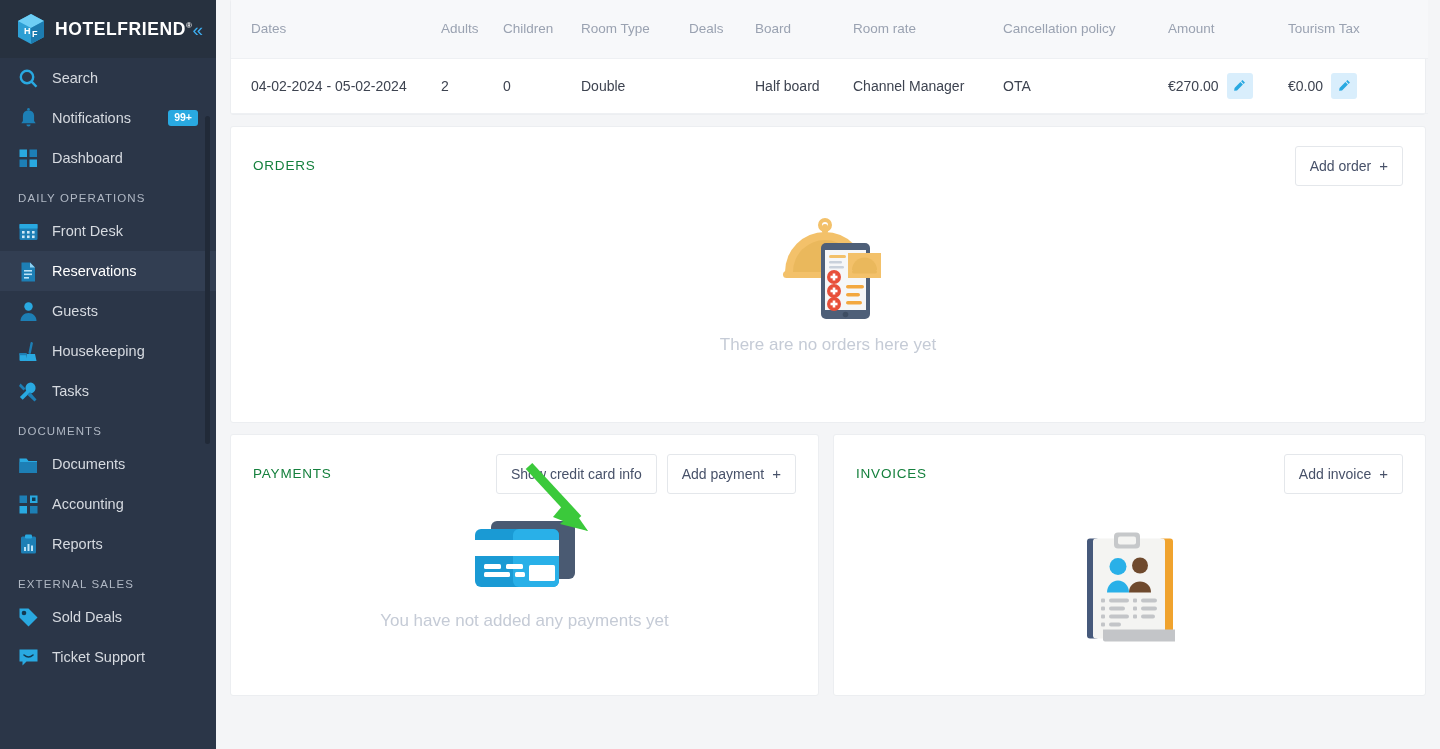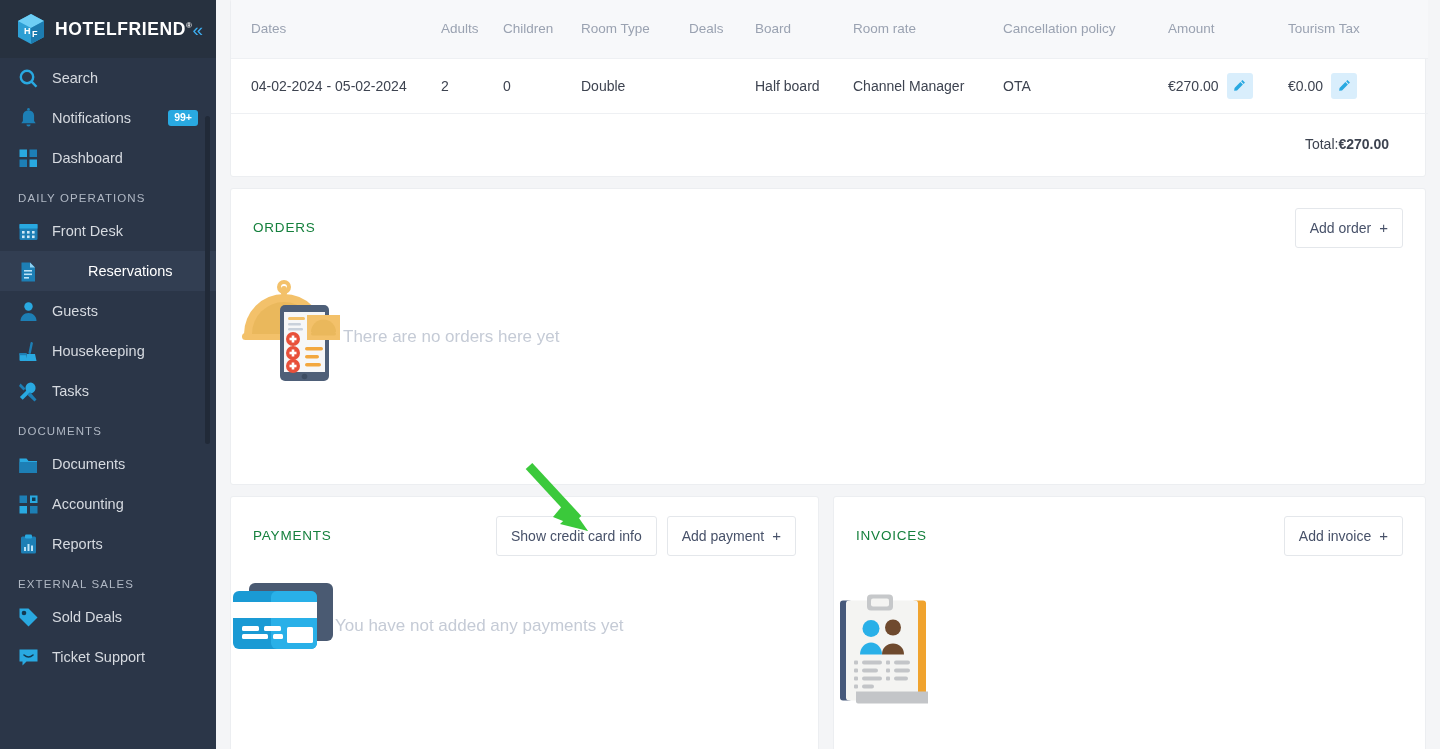--- a/index.html
+++ b/index.html
@@ -32,21 +32,21 @@
     margin-left: auto; color: #3eaef0; font-size: 19px;
     line-height: 1; cursor: pointer; padding-right: 2px;
   }
 
   .sb-scroll { height: 691px; position: relative; }
 
   .sb-item {
     display: flex; align-items: center; height: 40px;
     padding-left: 18px; cursor: pointer; position: relative;
   }
-  .sb-item.active { background: #323e52; gap: 36px; }
+  .sb-item.active { background: #323e52; }
   .sb-ico {
     width: 21px; height: 21px; flex: 0 0 21px;
     display: flex; align-items: center; justify-content: center;
     margin-right: 13px;
   }
   .sb-label {
     color: #d6dae0; font-size: 14.5px; white-space: nowrap;
   }
   .sb-item.active .sb-label { color: #ffffff; }
   .sb-badge {
@@ -130,21 +130,21 @@
     border: 1px solid #e4e7eb; background: #ffffff;
     color: #475169; font-size: 14px;
     border-radius: 3px; padding: 0 14px; height: 40px;
     display: inline-flex; align-items: center; cursor: pointer;
     white-space: nowrap;
   }
   .ghost-btn .plus { font-size: 15px; margin-left: 8px; line-height: 1; }
 
   .empty-wrap {
     position: absolute; left: 0; right: 0;
-    display: flex; flex-direction: row; align-items: center;
+    display: flex; flex-direction: column; align-items: center;
   }
   .empty-text {
     color: #c5cbd6; font-size: 17px; margin-top: 16px;
   }
 
   
   .bottom-row { display: flex; gap: 14px; margin-top: 11px; }
   .pay-card { width: 589px; height: 262px; position: relative; }
   .inv-card { flex: 1; height: 262px; position: relative; }
 
@@ -373,21 +373,20 @@
                 <span class="edit-btn">
                   <svg width="13" height="13" viewBox="0 0 16 16">
                     <path d="M11.6 1.3l3.1 3.1-1.6 1.6-3.1-3.1zM9.1 3.8l3.1 3.1-7.2 7.2-3.6.5.5-3.6z" fill="#29a9e1"></path>
                   </svg>
                 </span>
               </span>
             </td>
           </tr>
         </tbody>
       </table>
-      <div class="total-row"><span>Total:</span><b>€270.00</b></div>
     </section>
 
     <section class="card orders-card">
       <div class="sec-head">
         <div class="sec-title">ORDERS</div>
         <div class="sec-actions">
           <button class="ghost-btn">
             <span>Add order</span>
             <span class="plus">+</span>
           </button>

